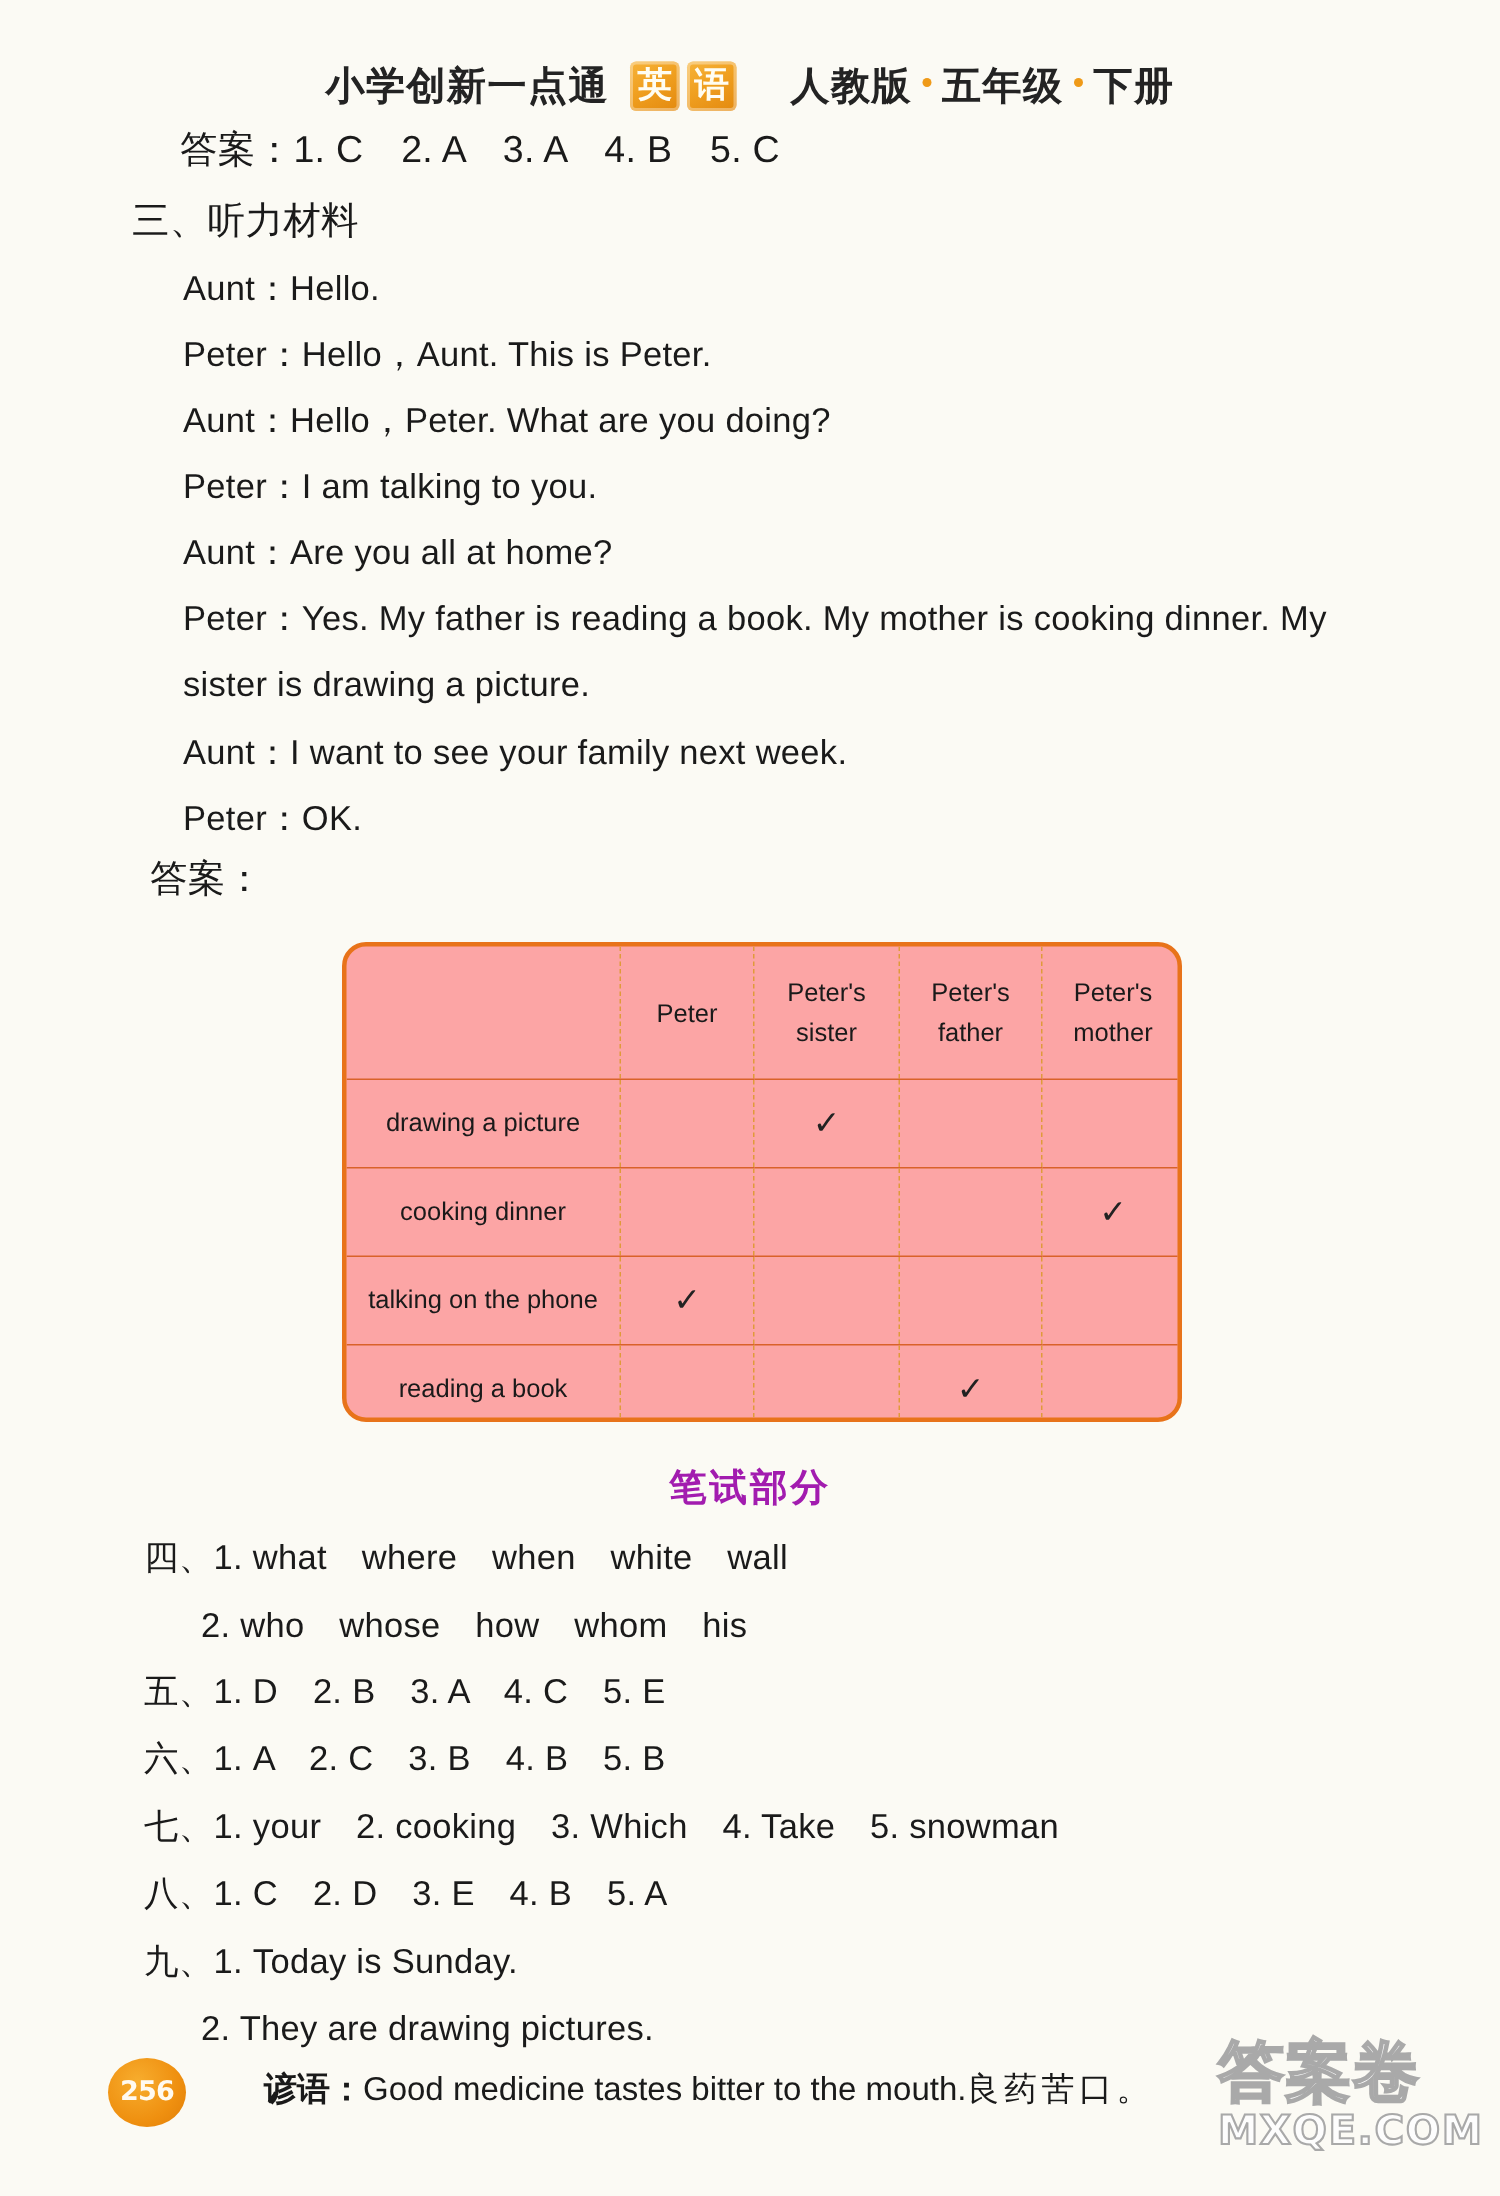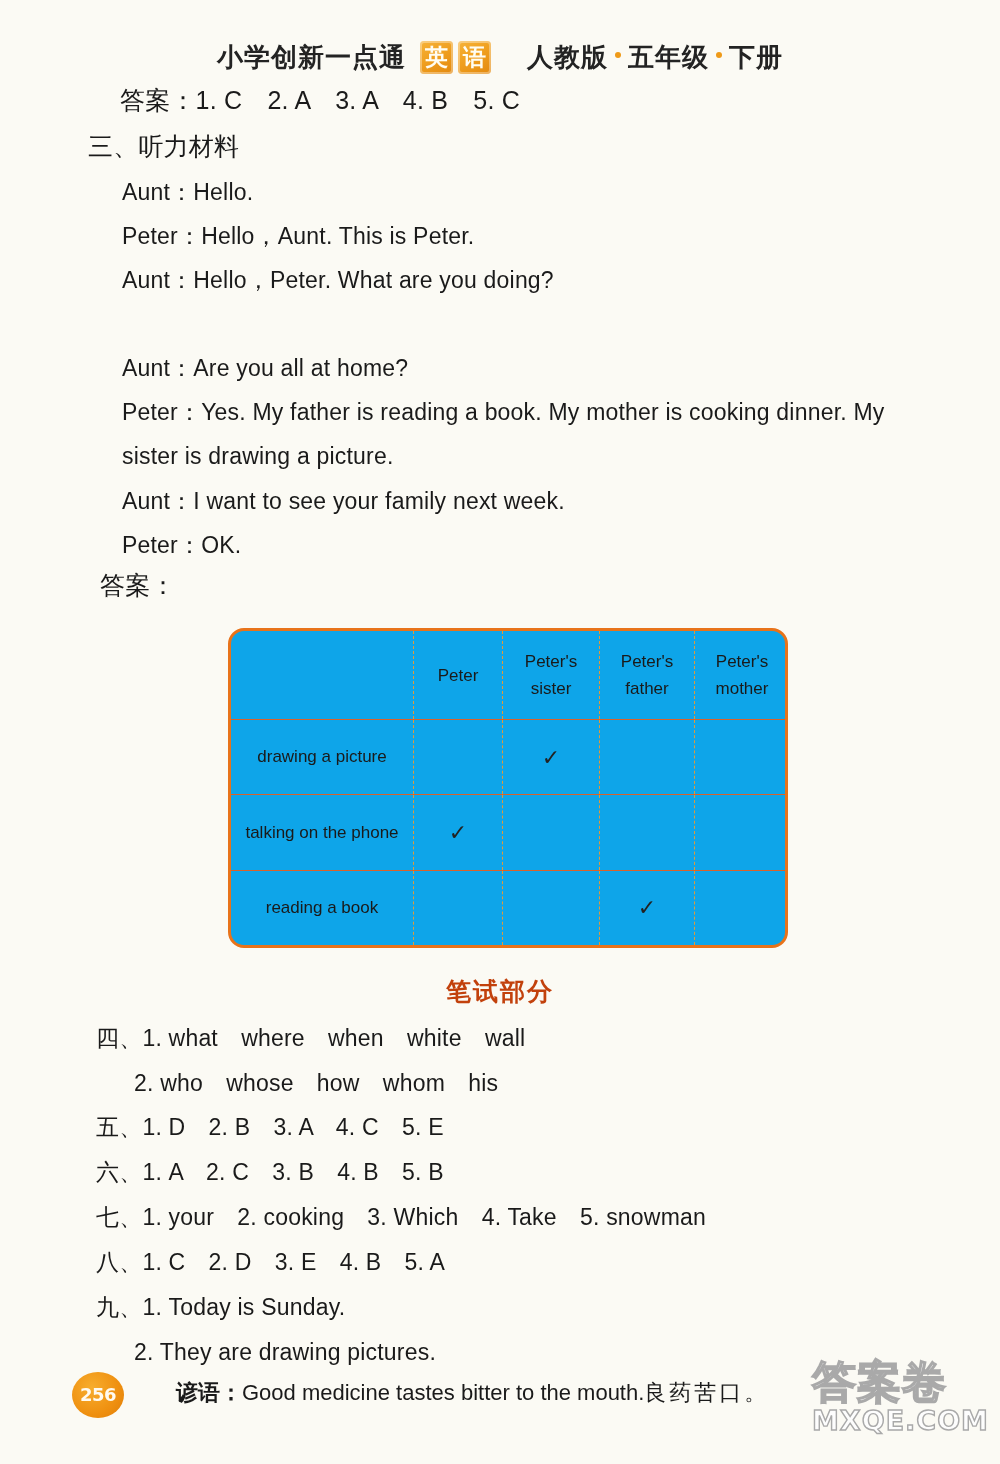--- a/index.html
+++ b/index.html
@@ -96,21 +96,21 @@
 
   
   .tbl-wrap {
     position: absolute;
     left: 228px;
     top: 628px;
     width: 560px;
     height: 320px;
     border: 3px solid #e8731a;
     border-radius: 16px;
-    background: #0ea5e9;
+    background: #fca5a5;
     box-sizing: border-box;
     overflow: hidden;
   }
   table.ans {
     width: 100%;
     height: 100%;
     border-collapse: collapse;
     table-layout: fixed;
   }
   table.ans td, table.ans th {
@@ -152,21 +152,21 @@
   
   .exam-banner {
     position: absolute;
     left: 0;
     top: 975px;
     width: 1000px;
     text-align: center;
     font-family: "DejaVu Sans", sans-serif;
     font-size: 25px;
     font-weight: 700;
-    color: #c2410c;
+    color: #a21caf;
     letter-spacing: 2px;
   }
 
   
   .page-badge {
     position: absolute;
     left: 72px;
     top: 1372px;
     width: 52px;
     height: 46px;
@@ -250,20 +250,21 @@
     </span>
   </div>
 
   <div class="line mix" style="left:120px; top:86px; font-size:25px;">答案：1. C　2. A　3. A　4. B　5. C</div>
 
   <div class="line cn" style="left:88px; top:133px; font-size:25px;">三、听力材料</div>
 
   <div class="line mix" style="left:122px; top:178px;">Aunt：Hello.</div>
   <div class="line mix" style="left:122px; top:222px;">Peter：Hello，Aunt. This is Peter.</div>
   <div class="line mix" style="left:122px; top:266px;">Aunt：Hello，Peter. What are you doing?</div>
+  <div class="line mix" style="left:122px; top:310px;">Peter：I am talking to you.</div>
   <div class="line mix" style="left:122px; top:354px;">Aunt：Are you all at home?</div>
   <div class="line mix" style="left:122px; top:398px;">Peter：Yes. My father is reading a book. My mother is cooking dinner. My</div>
   <div class="line mix" style="left:122px; top:442px;">sister is drawing a picture.</div>
   <div class="line mix" style="left:122px; top:487px;">Aunt：I want to see your family next week.</div>
   <div class="line mix" style="left:122px; top:531px;">Peter：OK.</div>
 
   <div class="line cn" style="left:100px; top:572px; font-size:25px;">答案：</div>
 
   <div class="tbl-wrap">
     <table class="ans">
@@ -289,20 +290,27 @@
       </thead>
       <tbody>
         <tr>
           <td class="rowhead">drawing a picture</td>
           <td><span class="check"></span></td>
           <td><span class="check">✓</span></td>
           <td><span class="check"></span></td>
           <td><span class="check"></span></td>
         </tr>
         <tr>
+          <td class="rowhead">cooking dinner</td>
+          <td><span class="check"></span></td>
+          <td><span class="check"></span></td>
+          <td><span class="check"></span></td>
+          <td><span class="check">✓</span></td>
+        </tr>
+        <tr>
           <td class="rowhead">talking on the phone</td>
           <td><span class="check">✓</span></td>
           <td><span class="check"></span></td>
           <td><span class="check"></span></td>
           <td><span class="check"></span></td>
         </tr>
         <tr>
           <td class="rowhead">reading a book</td>
           <td><span class="check"></span></td>
           <td><span class="check"></span></td>

